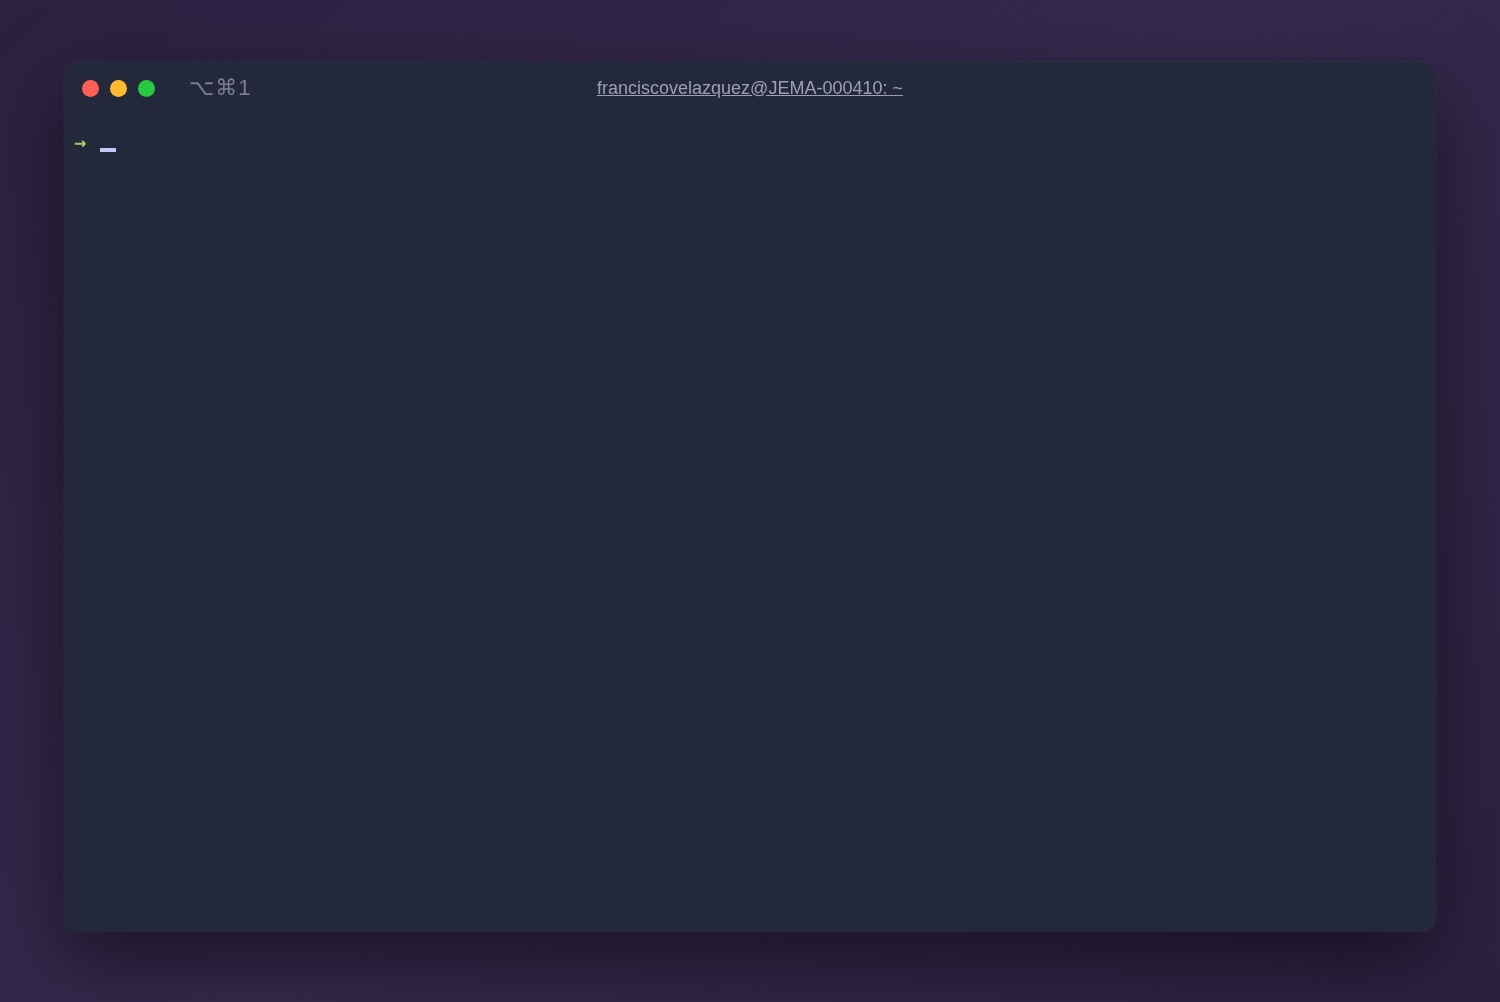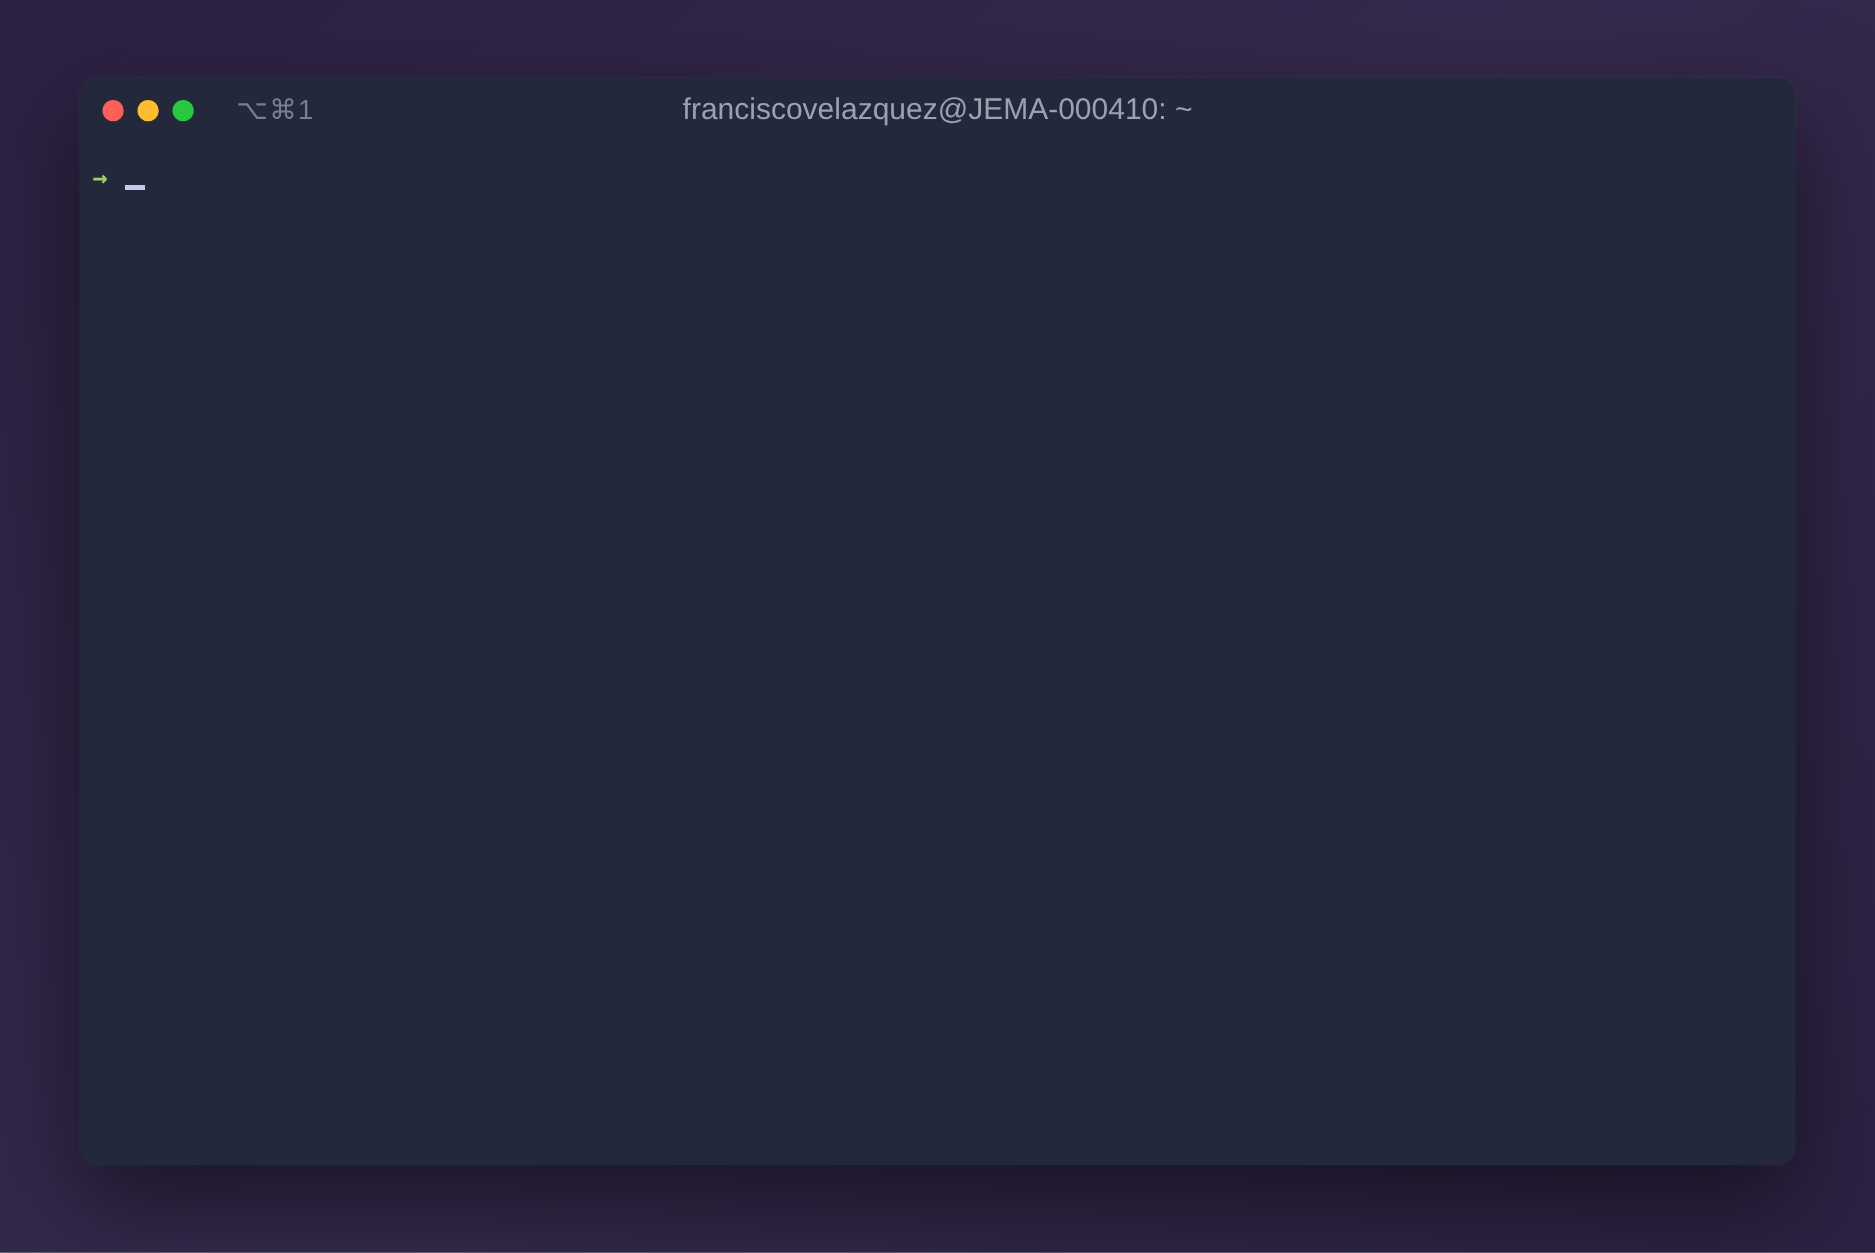--- a/index.html
+++ b/index.html
@@ -71,23 +71,24 @@
       letter-spacing: 1px;
       display: flex;
       align-items: center;
     }
     
     .window-title {
       position: absolute;
       left: 50%;
       transform: translateX(-50%);
       color: #9ca0b0;
-      font-size: 24px;
+      font-size: 18px;
       font-family: -apple-system, BlinkMacSystemFont, 'SF Pro Text', sans-serif;
       font-weight: 400;
+      text-decoration: underline;
     }
     
     .terminal-body {
       flex: 1;
       padding: 14px 10px;
       font-family: 'SF Mono', Menlo, Monaco, Consolas, monospace;
       font-size: 21px;
       line-height: 1.4;
     }
     

